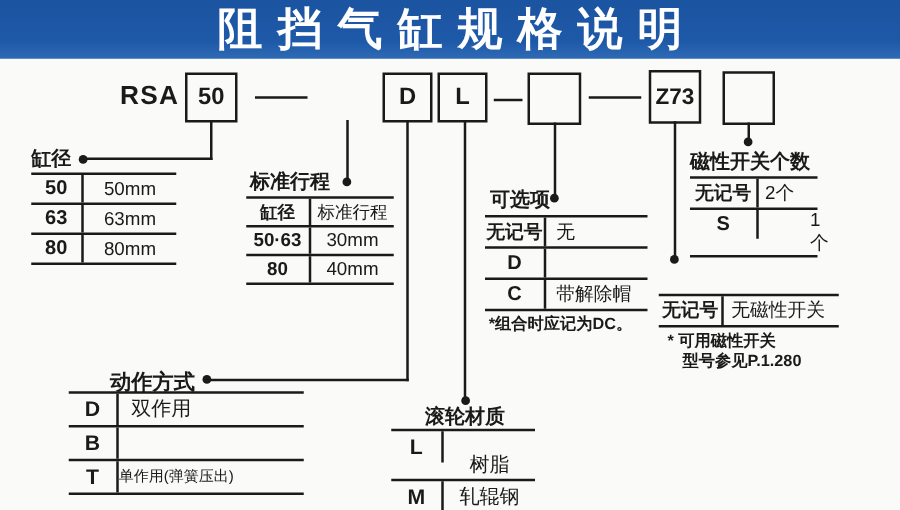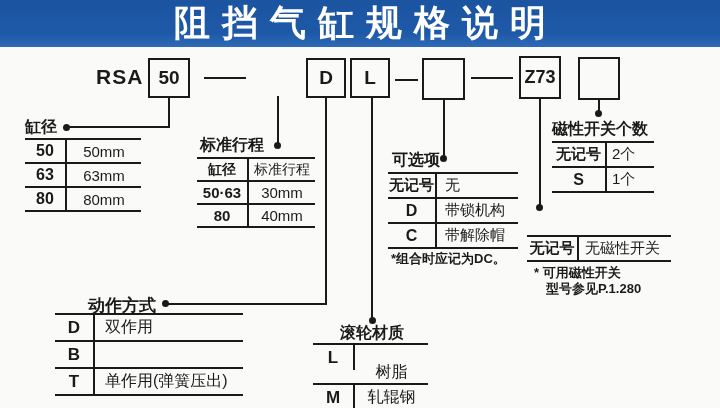--- a/index.html
+++ b/index.html
@@ -117,38 +117,37 @@
   </div>
 
   <span class="lbl" style="left:392px;top:150px;">可选项</span>
   <div class="tbl" style="left:388px;top:172px;width:130px;">
     <div class="tr">
       <span class="td1" style="width:49px;height:23px;font-size:15px;">无记号</span>
       <span class="td2" style="padding-left:8px;">无</span>
     </div>
     <div class="tr">
       <span class="td1" style="width:49px;height:23px;">D</span>
-      <span class="td2" style="padding-left:8px;">带锁机构</span>
     </div>
     <div class="tr">
       <span class="td1" style="width:49px;height:23px;">C</span>
       <span class="td2" style="padding-left:8px;">带解除帽</span>
     </div>
   </div>
   <span class="note" style="left:391px;top:250px;">*组合时应记为DC。</span>
 
   <span class="lbl" style="left:552px;top:119px;">磁性开关个数</span>
   <div class="tbl" style="left:552px;top:141px;width:102px;">
     <div class="tr">
       <span class="td1" style="width:55px;height:23px;font-size:15px;">无记号</span>
       <span class="td2" style="padding-left:5px;">2个</span>
     </div>
     <div class="tr">
       <span class="td1" style="width:55px;height:23px;">S</span>
-      <span class="td2" style="padding-left:5px;">1个</span>
+      <span class="td2" style="padding-left:5px;margin-left:36px;">1个</span>
     </div>
   </div>
 
   <div class="tbl" style="left:527px;top:235px;width:144px;">
     <div class="tr">
       <span class="td1" style="width:52px;height:23px;font-size:15px;">无记号</span>
       <span class="td2" style="padding-left:6px;">无磁性开关</span>
     </div>
   </div>
   <span class="note" style="left:534px;top:264px;">* 可用磁性开关</span>
@@ -158,21 +157,21 @@
   <div class="tbl" style="left:55px;top:313px;width:188px;">
     <div class="tr">
       <span class="td1" style="width:40px;height:25px;font-size:17px;">D</span>
       <span class="td2" style="padding-left:10px;font-size:16px;">双作用</span>
     </div>
     <div class="tr">
       <span class="td1" style="width:40px;height:25px;font-size:17px;">B</span>
     </div>
     <div class="tr">
       <span class="td1" style="width:40px;height:25px;font-size:17px;">T</span>
-      <span class="td2" style="padding-left:10px;font-size:16px;">单作用(弹簧压出)</span>
+      <span class="td2" style="font-size:12px;">单作用(弹簧压出)</span>
     </div>
   </div>
 
   <span class="lbl" style="left:340px;top:323px;">滚轮材质</span>
   <div class="tbl" style="left:313px;top:343px;width:115px;">
     <div class="tr">
       <span class="td1" style="width:42px;height:25px;font-size:17px;">L</span>
       <span class="td2 ctr" style="font-size:16px;margin-top:17px;">树脂</span>
     </div>
     <div class="tr">

